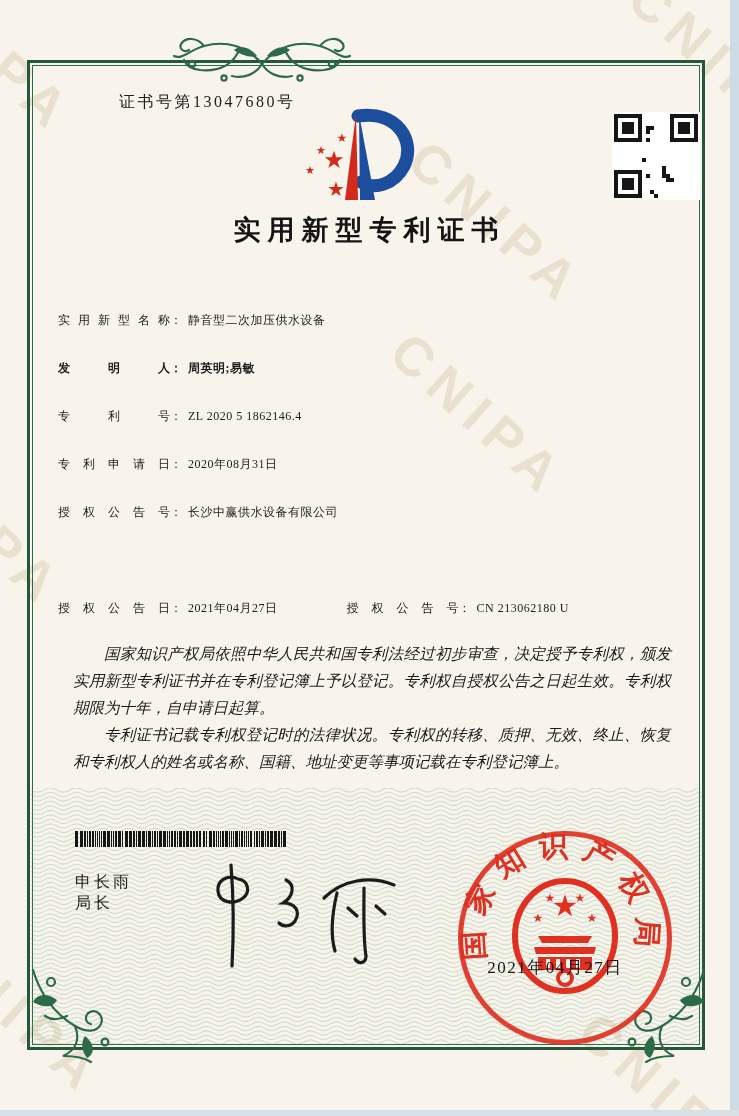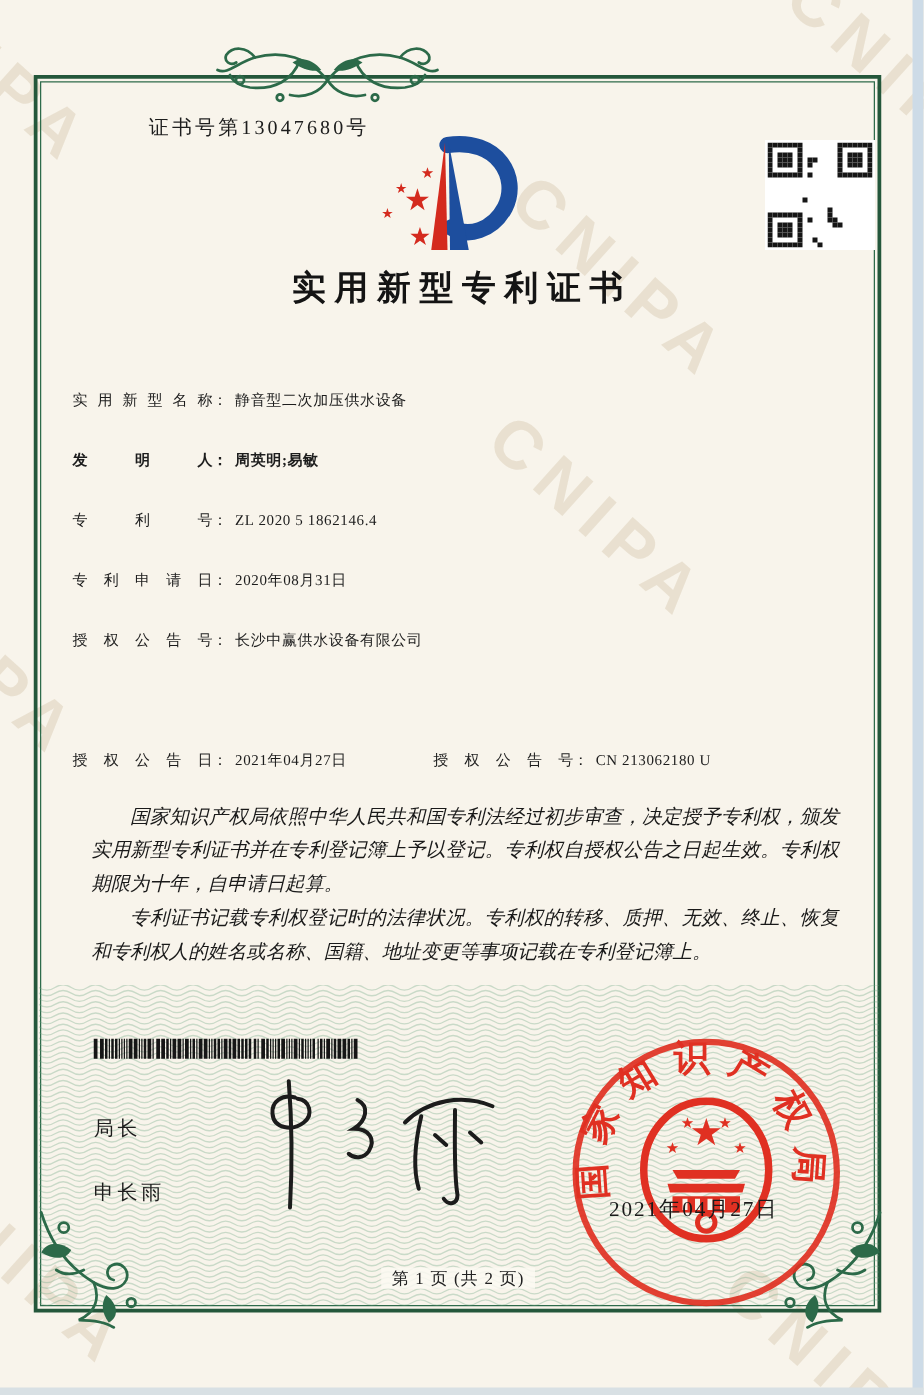--- a/index.html
+++ b/index.html
@@ -47,21 +47,21 @@
   #row-grant .second{margin-left:66px;}
 
   #body-text{left:73px;top:640px;width:598px;font-size:15.5px;line-height:27px;
              font-style:italic;text-align:justify;color:#191919;}
   #body-text p{margin:0;text-indent:2em;}
 
   #barcode{position:absolute;left:75px;top:831px;height:16px;z-index:4;display:flex;align-items:stretch;}
   #barcode div{background:#161616;}
 
   #signer-title{left:75px;top:893px;font-size:16px;letter-spacing:3px;}
-  #signer-name{left:75px;top:944px;font-size:16px;letter-spacing:3px;}
+  #signer-name{left:75px;top:872px;font-size:16px;letter-spacing:3px;}
   #signature{position:absolute;left:198px;top:858px;z-index:4;}
 
   #seal{position:absolute;left:458px;top:831px;width:204px;height:204px;z-index:5;
         border:5px solid rgba(224,48,34,0.92);border-radius:50%;}
   #seal-text-svg{position:absolute;left:-5px;top:-5px;}
   #emblem{position:absolute;left:47px;top:40px;}
   #seal-date{position:absolute;left:455px;top:956px;width:200px;text-align:center;
              font-size:17px;letter-spacing:1.5px;color:#1a1a1a;z-index:5;}
 
   #page-ind{left:0;top:1014px;width:733px;text-align:center;font-size:13.5px;
@@ -461,17 +461,16 @@
             <rect x="46" y="83" width="4" height="9"></rect>
             <rect x="56" y="83" width="4" height="9"></rect>
             <rect x="66" y="83" width="4" height="9"></rect>
           </g>
         <circle cx="55" cy="102" r="7" fill="none" stroke="#e03022" stroke-width="4"></circle>
       </g>
     </svg>
   </div>
   <div id="seal-date">2021年04月27日</div>
 
-  <div id="page-ind" class="txt"><span>第 1 页 (共 2 页)</span></div>
 
   <div id="edge-right"></div>
   <div id="edge-bottom"></div>
 </div>
 
 </body></html>

